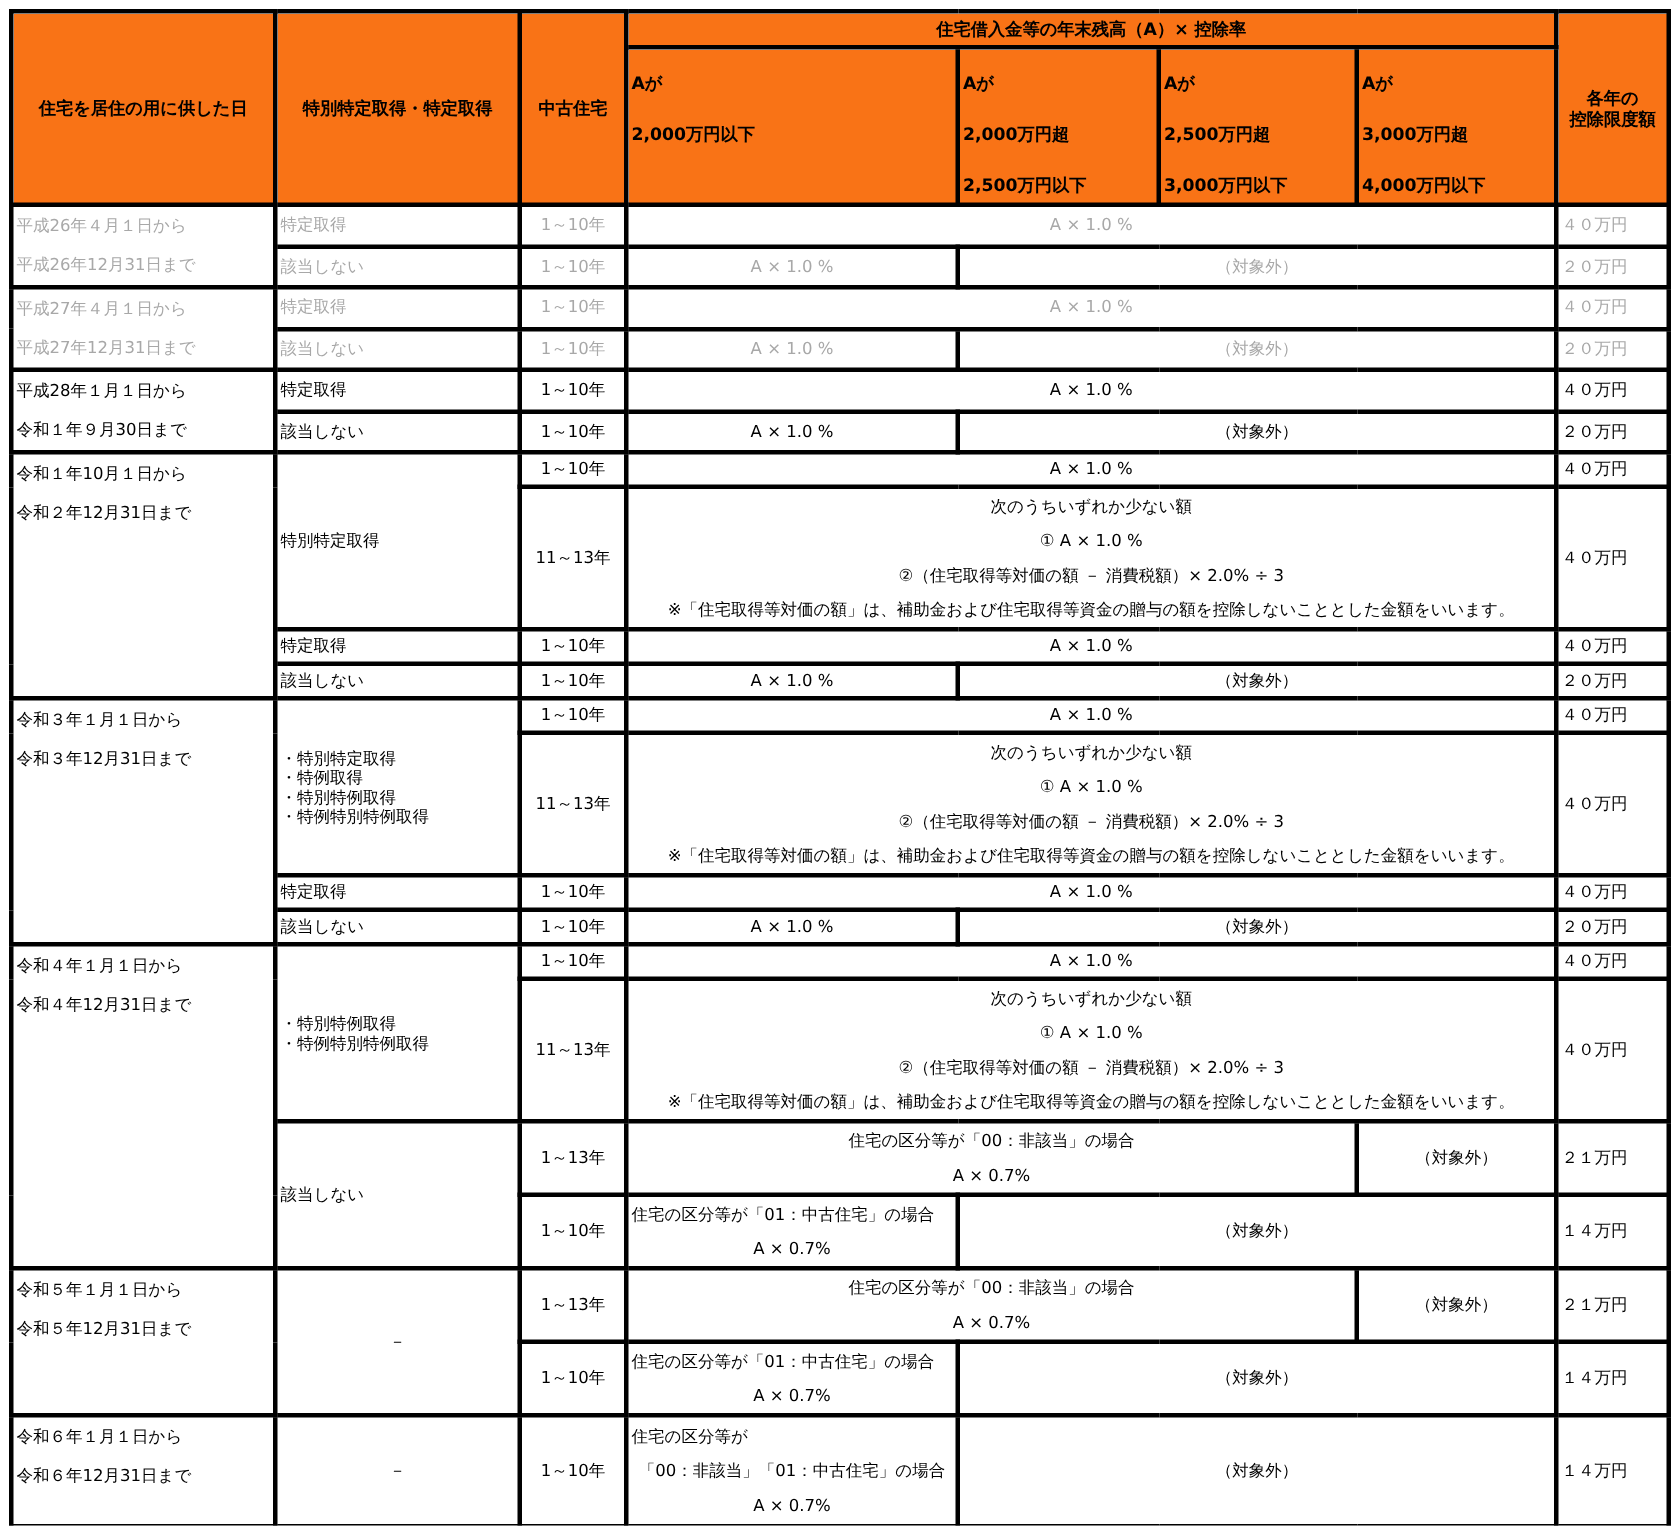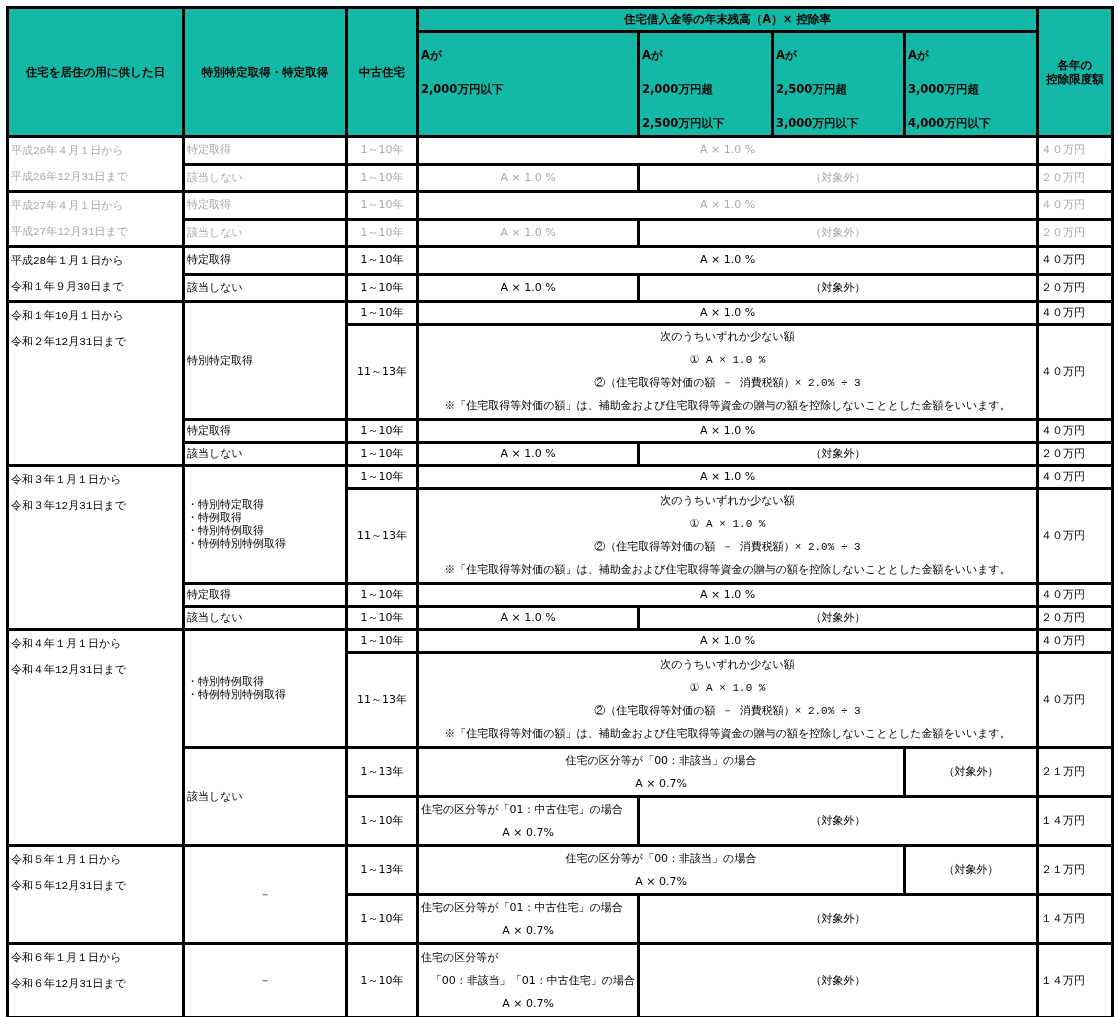--- a/index.html
+++ b/index.html
@@ -1,26 +1,26 @@
 <!DOCTYPE html>
 <html><head>
 <meta charset="utf-8">
 <style>
   html, body { margin: 0; padding: 0; background: #ffffff; }
   body { width: 1119px; height: 1017px; position: relative; overflow: hidden;
          font-family: "DejaVu Sans", "Liberation Sans", sans-serif; font-size: 11px; color: #000; }
   table.deduct { position: absolute; left: 6px; top: 6px; border-collapse: collapse; table-layout: fixed; width: 1105px; }
   table.deduct td, table.deduct th { border: 3px solid #000; padding: 0 2px; vertical-align: middle; overflow: hidden; }
-  th { background: #14b8a6; font-weight: bold; font-size: 11.5px; }
+  th { background: #f97316; font-weight: bold; font-size: 11.5px; }
   th.left { text-align: left; }
   th .ln { display: block; line-height: 24px; text-align: left; margin-top: 10px; }
   td { height: 20px; line-height: 20px; font-size: 11px; white-space: nowrap; }
   .c { text-align: center; margin-top: 40px; }
   .r { text-align: left; }
-  .l { text-align: left; font-family: Liberation Mono, monospace; }
+  .l { text-align: left; }
   .top { vertical-align: top !important; }
   .grey td { color: #a8a8a8; }
   .date-line { display: block; line-height: 26px; }
   .ml { display: block; line-height: 23px; text-align: center; }
   .bl { display: block; line-height: 13px; }
 </style>
 </head>
 <body>
 
 <table class="deduct">
@@ -266,20 +266,20 @@
 
     <tr style="height:74px">
       <td class="l top">
         <span class="date-line">令和６年１月１日から</span>
           <span class="date-line">令和６年12月31日まで</span>
       </td>
       <td class="c">－</td>
       <td class="c">1～10年</td>
       <td class="c">
         <span class="ml" style="text-align:left">住宅の区分等が</span>
-          <span class="ml" style="text-align:right">「00：非該当」「01：中古住宅」の場合</span>
+          <span class="ml" style="text-align:center">「00：非該当」「01：中古住宅」の場合</span>
           <span class="ml">A × 0.7%</span>
       </td>
       <td colspan="3" class="c">（対象外）</td>
       <td class="r">１４万円</td>
     </tr>
   </tbody>
 </table>
 
 </body></html>

